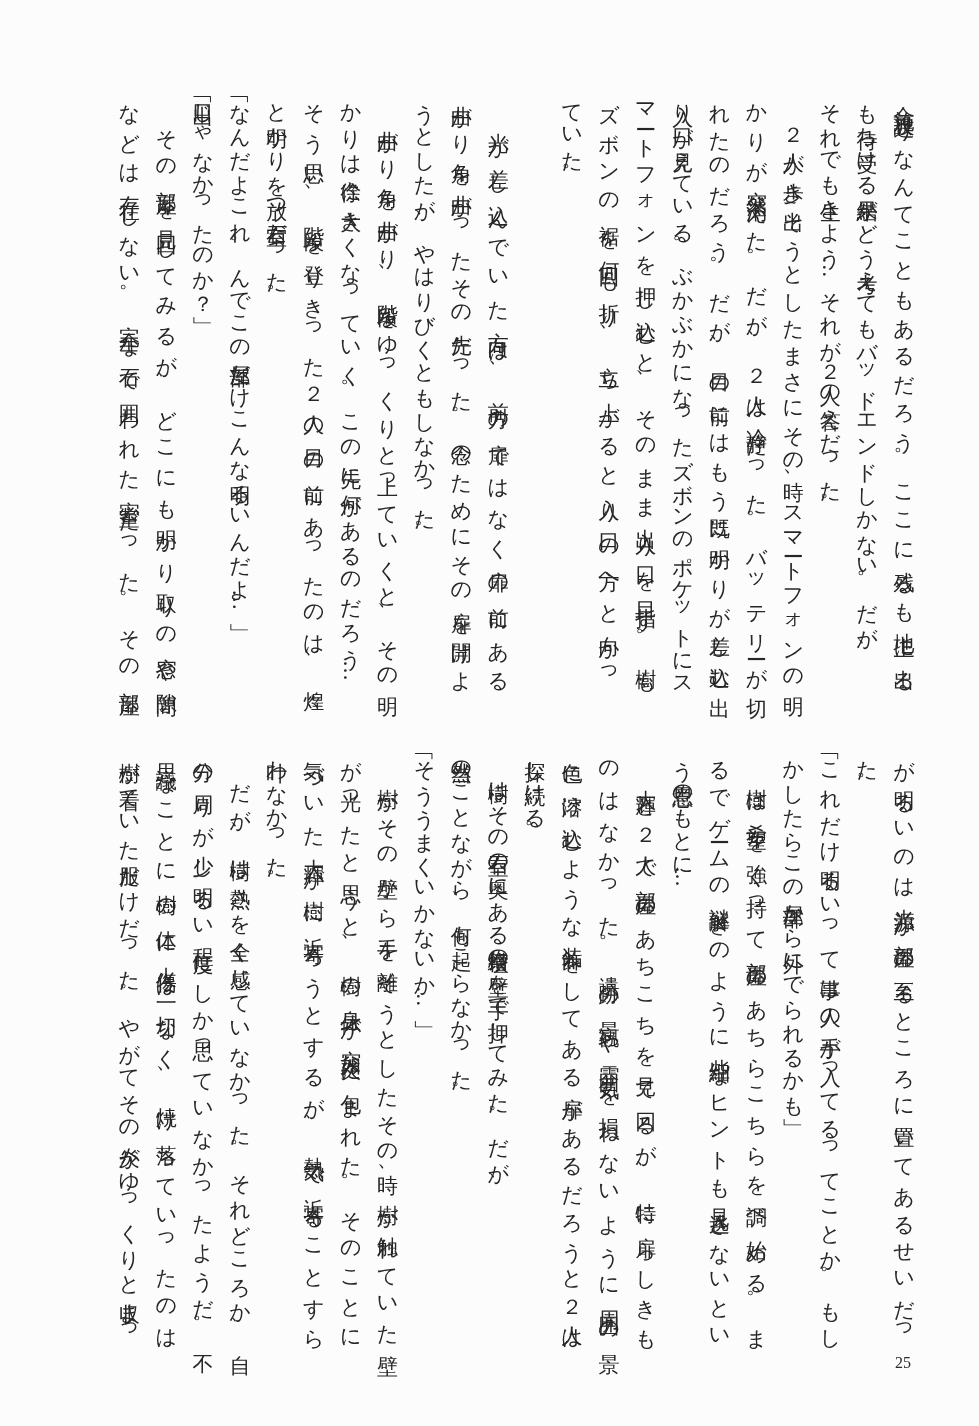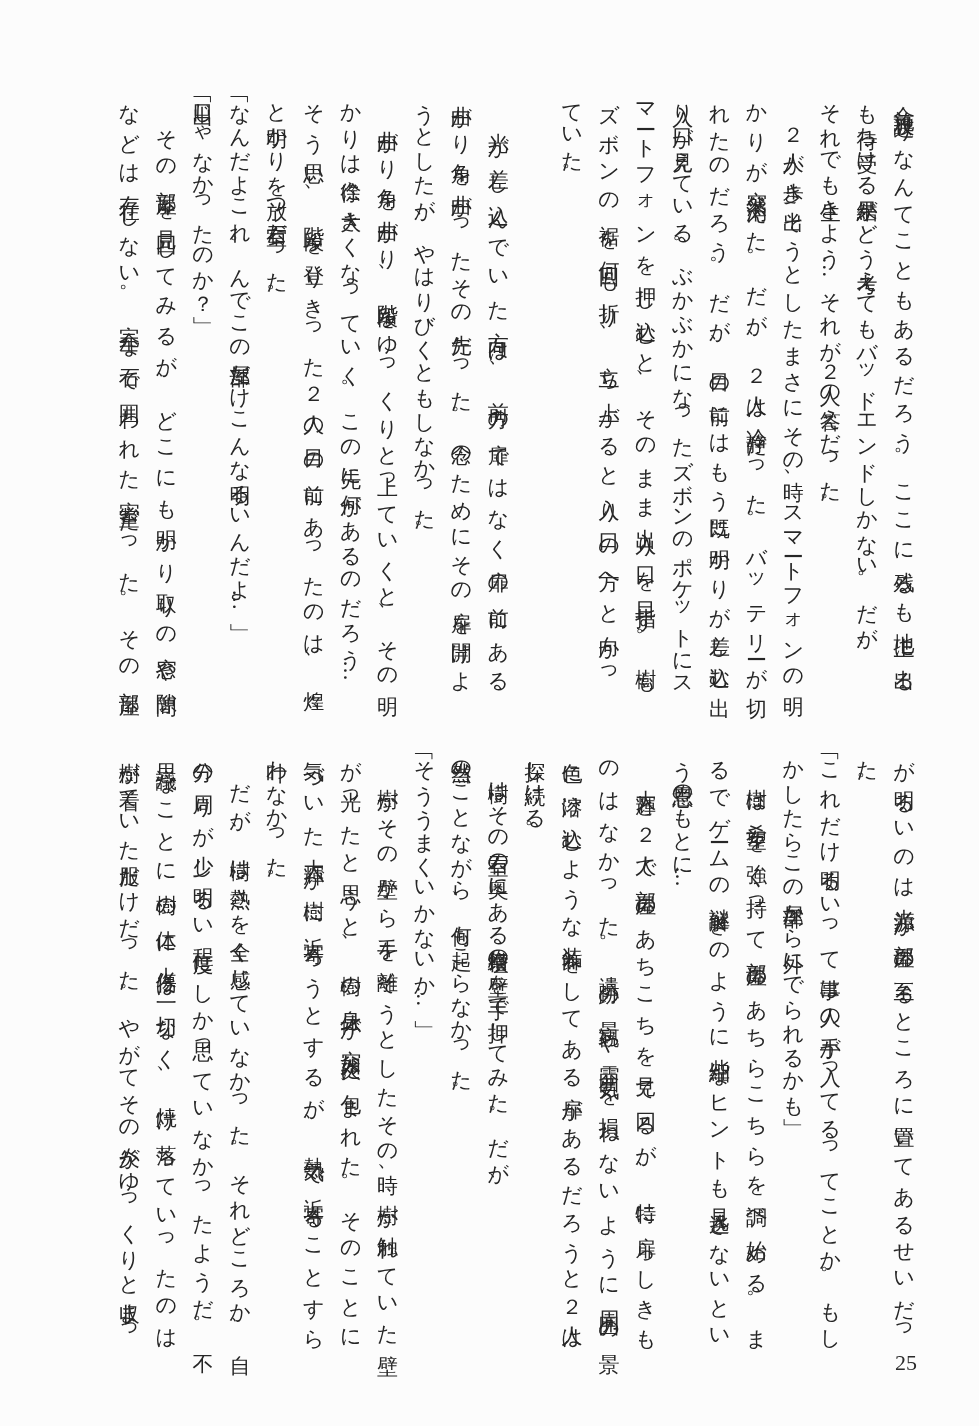--- a/index.html
+++ b/index.html
@@ -30,21 +30,21 @@
       overflow: visible;
     }
     .col.full {
       text-align: justify;
       text-align-last: justify;
     }
     .page-number {
       position: absolute;
       left: 895px;
       top: 1352px;
-      font-size: 22px;
+      font-size: 16px;
       line-height: 22px;
       font-family: "Liberation Serif", "DejaVu Serif", serif;
       color: #2a2a2a;
     }
   </style>
 </head>
 <body>
 
 <div class="tier top">
   <div class="col full">合施設送りなんてこともあるだろう。ここに残るも地上に出る</div>

